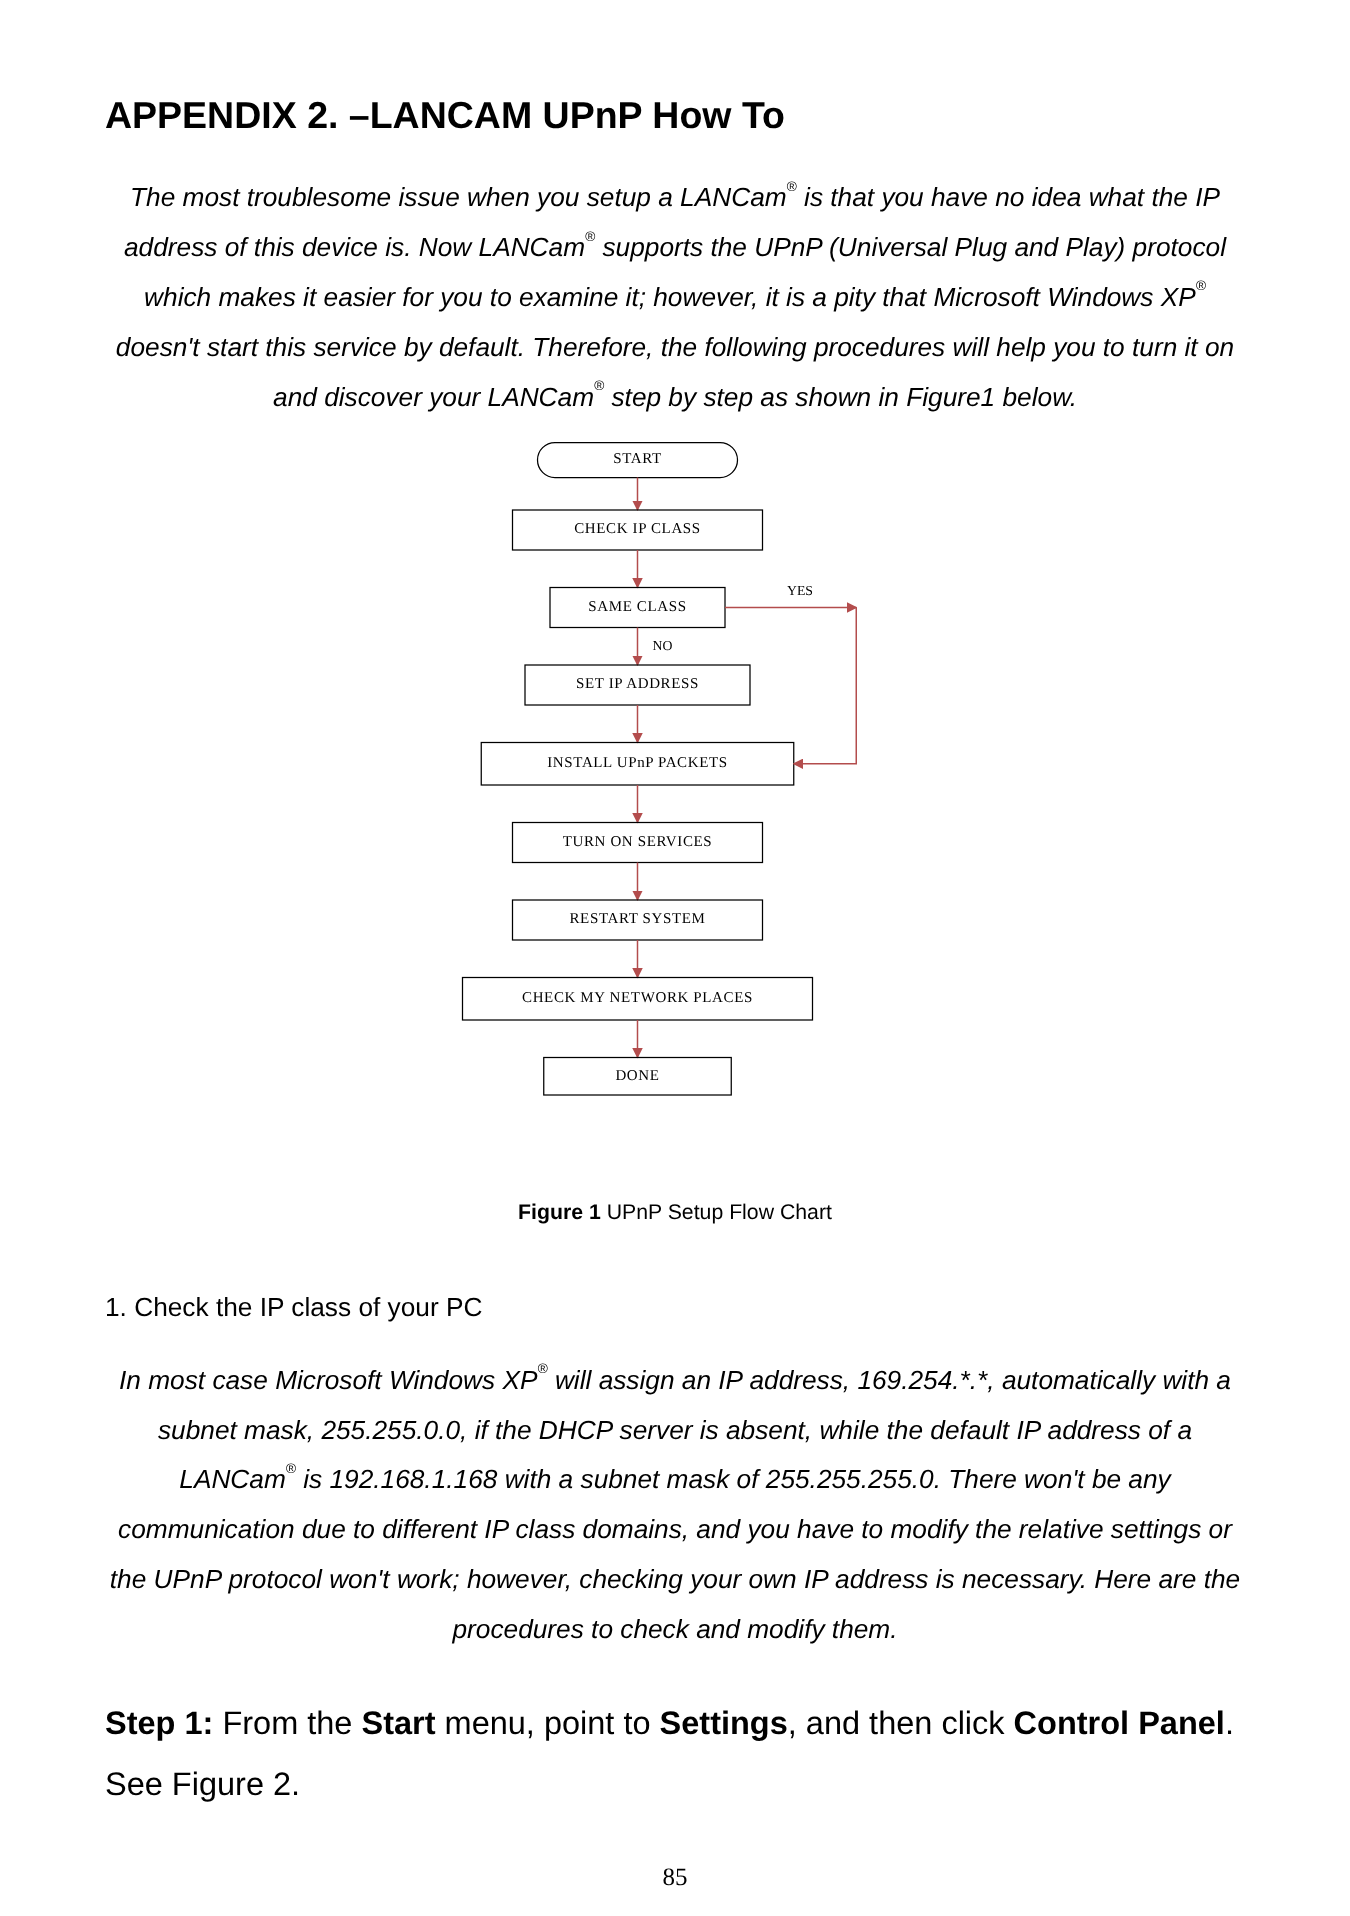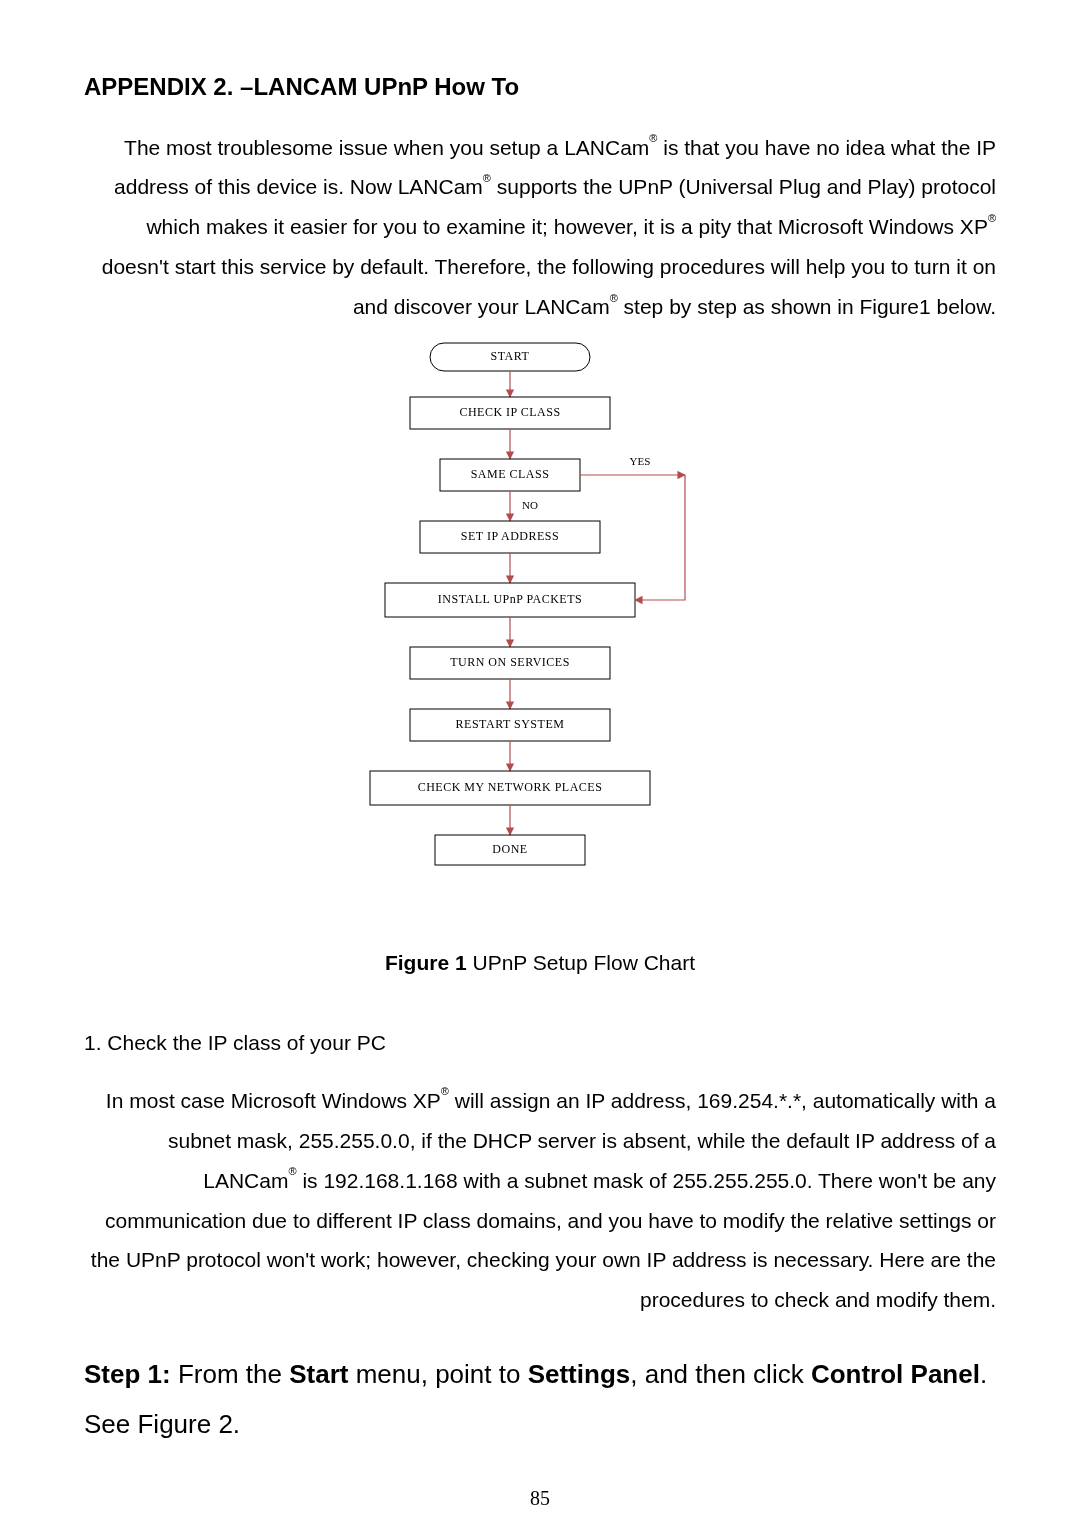--- a/index.html
+++ b/index.html
@@ -5,46 +5,47 @@
   * { box-sizing: border-box; margin: 0; padding: 0; }
   html, body { width: 1080px; background: #fff; }
   body {
     font-family: Arial, Helvetica, sans-serif;
     color: #000;
     padding: 64px 84px 40px 84px;
     font-size: 21px;
     line-height: 1.9;
   }
   h2.title {
-    font-size: 24px;
+    font-size: 30px;
     font-weight: bold;
     margin-bottom: 18px;
   }
   p.body {
     font-size: 21px;
-    text-align: right;
+    text-align: center;
     margin-bottom: 8px;
+    font-style: italic;
   }
   sup.reg {
     font-size: 11px;
     vertical-align: super;
     position: relative;
     top: -0.4em;
   }
   .diagram-wrap {
     width: 100%;
     display: flex;
     justify-content: center;
     margin-top: 6px;
     margin-bottom: 18px;
   }
   svg.flowchart { display: block; }
   .caption {
     text-align: center;
-    font-size: 21px;
+    font-size: 17px;
     margin-top: 6px;
     margin-bottom: 40px;
   }
   .caption b { font-weight: bold; }
   .section-head {
     font-size: 21px;
     font-weight: normal;
     margin-top: 40px;
     margin-bottom: 18px;
   }

